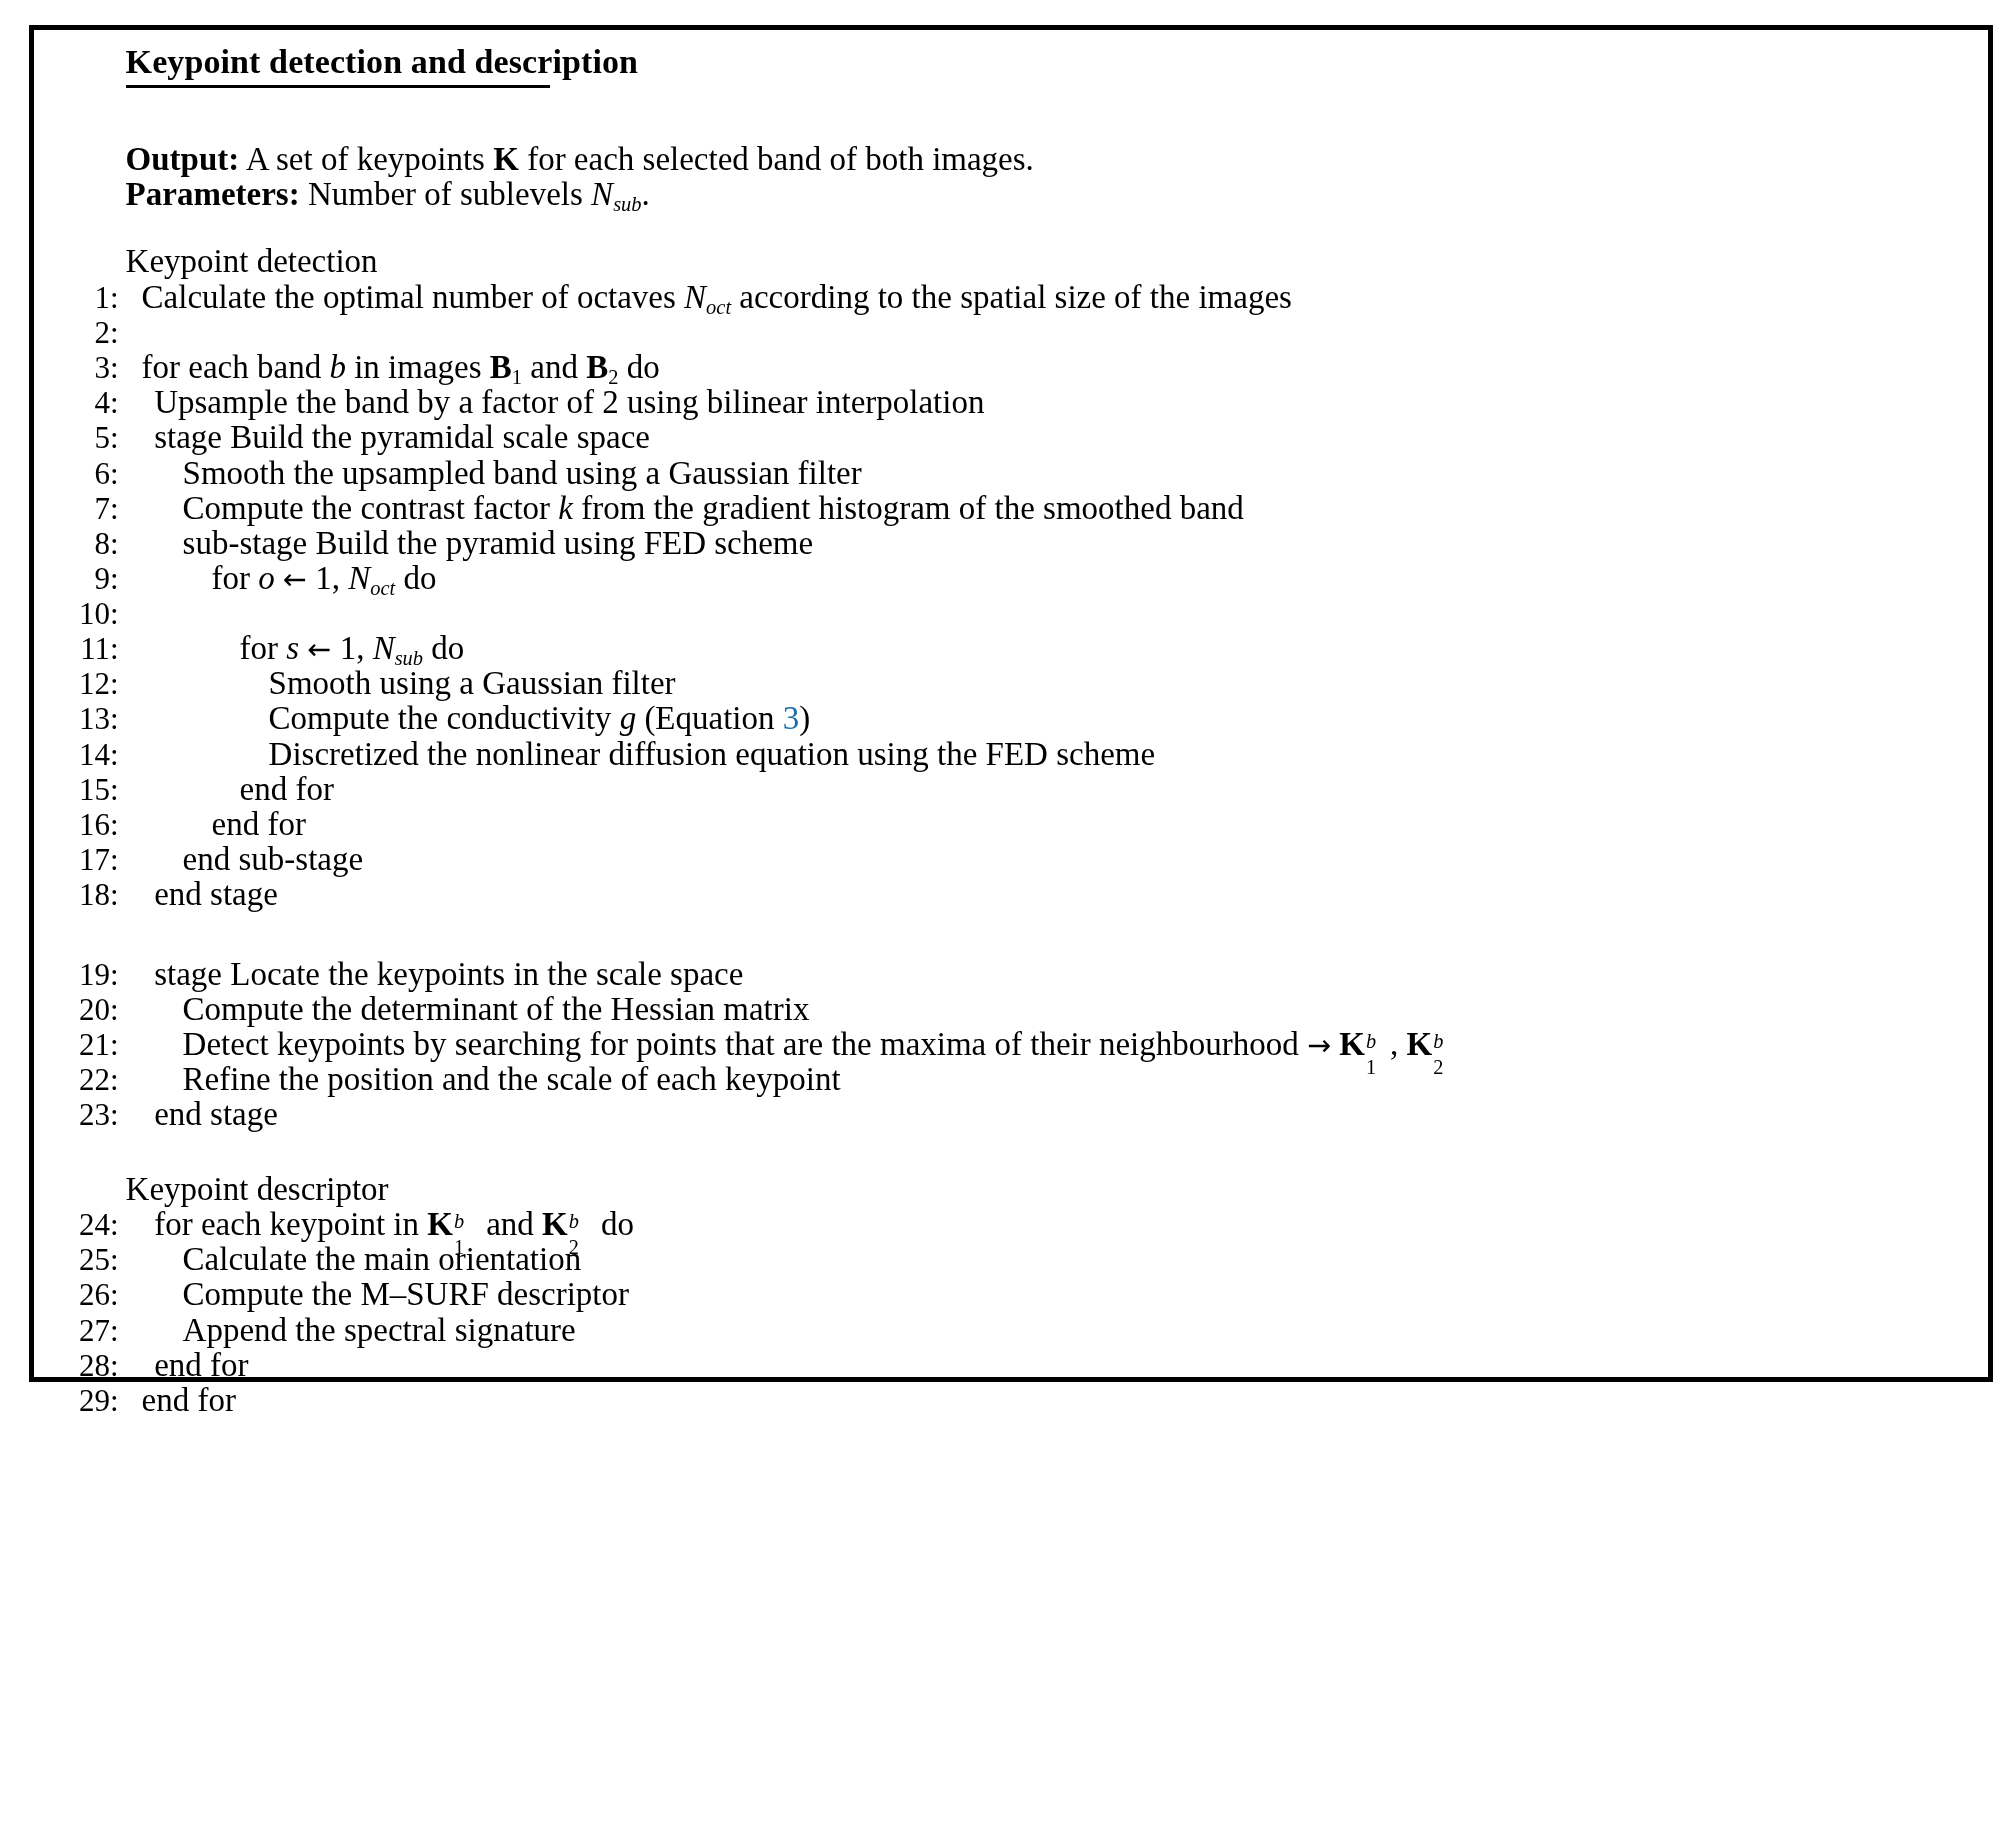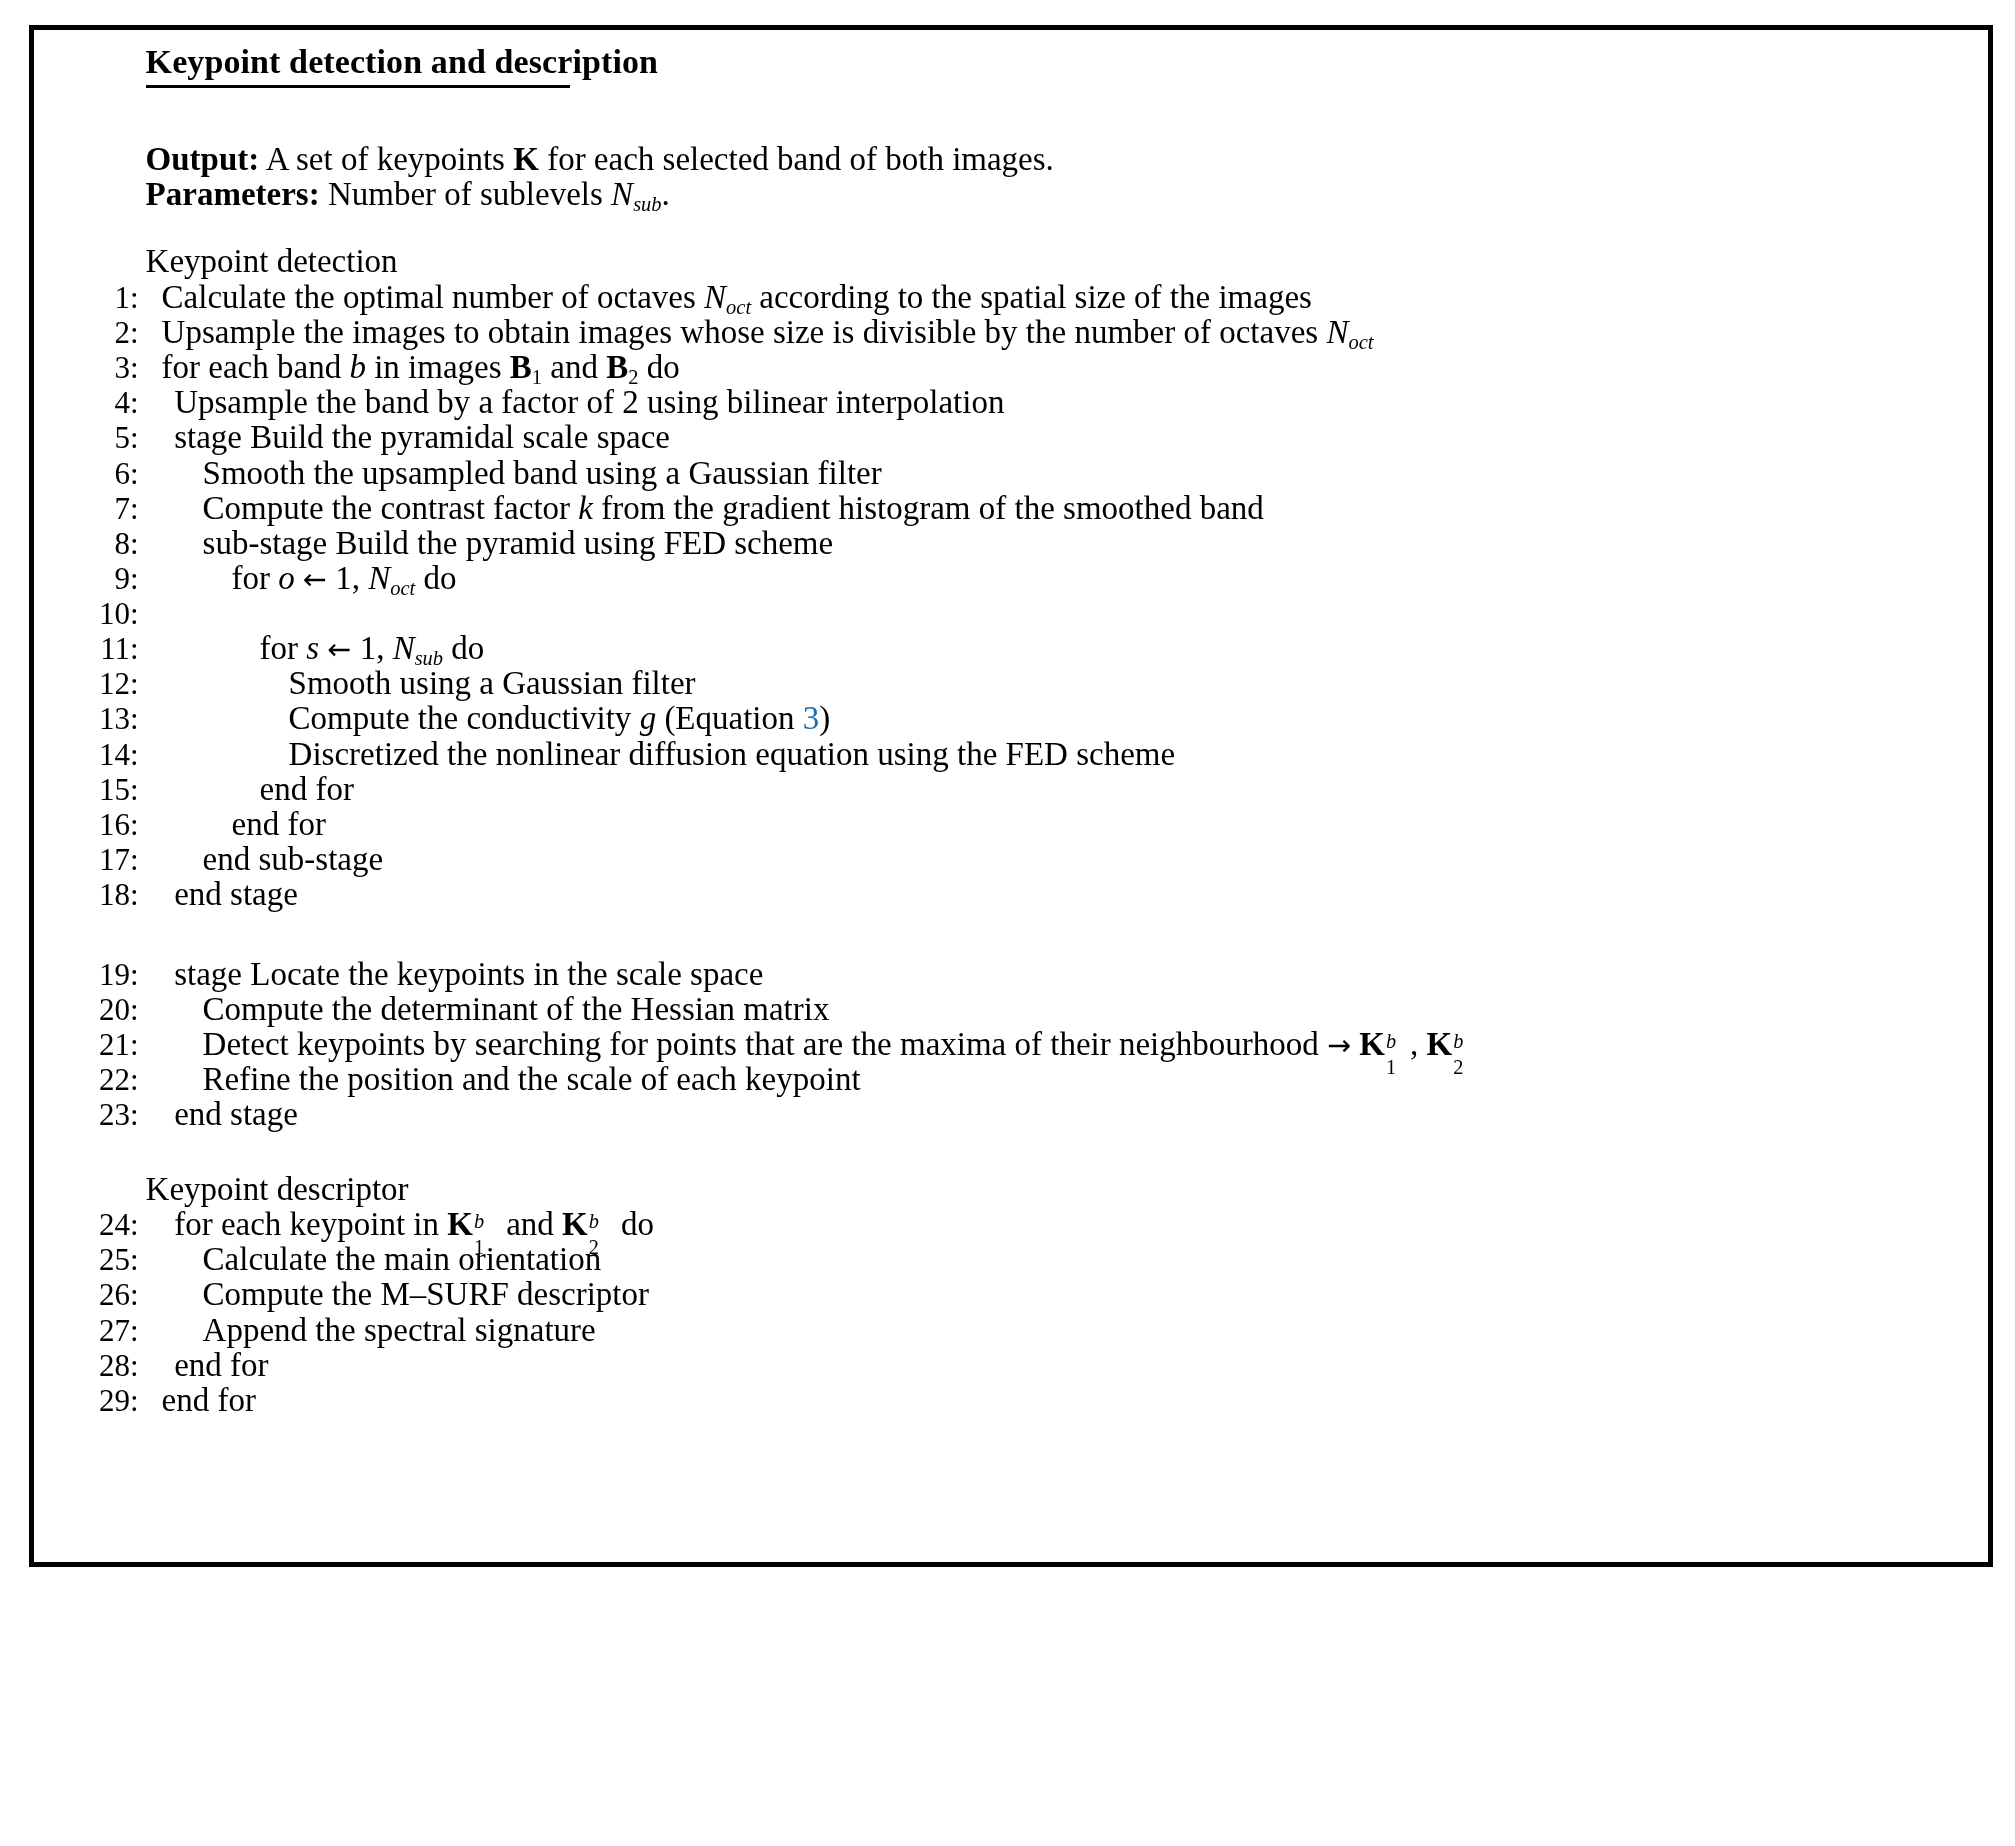--- a/index.html
+++ b/index.html
@@ -13,28 +13,27 @@
     font-family: "Liberation Serif", "DejaVu Serif", serif;
     color: #000000;
     overflow: hidden;
   }
 
   #algo-frame {
     position: absolute;
     left: 28.6px;
     top: 25px;
     width: 1964px;
-    height: 1542px;
+    height: 1357px;
     border-top: 5px solid #000000;
     border-bottom: 5px solid #000000;
     border-left: 5px solid #000000;
     border-right: 5px solid #000000;
     box-sizing: border-box;
     background: #ffffff;
-    padding-left: 20px;
   }
 
   .inner {
     position: relative;
     padding: 0;
     height: 100%;
   }
 
   
   #algo-title {
@@ -158,21 +157,20 @@
       <span class="txt head">Keypoint detection</span>
     </div>
 
     <div class="row" style="top:250px">
       <span class="num">1:</span>
       <span class="txt i0">Calculate the optimal number of octaves <i>N</i><sub><i>oct</i></sub> according to the spatial size of the images</span>
     </div>
 
     <div class="row" style="top:285px">
       <span class="num">2:</span>
-      <span class="txt i0">Upsample the images to obtain images whose size is divisible by the number of octaves <i>N</i><sub><i>oct</i></sub></span>
     </div>
 
     <div class="row" style="top:320px">
       <span class="num">3:</span>
       <span class="txt i0"><span class="kw">for each</span> band <i>b</i> <span class="kw">in</span> images <b>B</b><sub>1</sub> and <b>B</b><sub>2</sub> <span class="kw">do</span></span>
     </div>
 
     <div class="row" style="top:355px">
       <span class="num">4:</span>
       <span class="txt i1">Upsample the band by a factor of 2 using bilinear interpolation</span>

